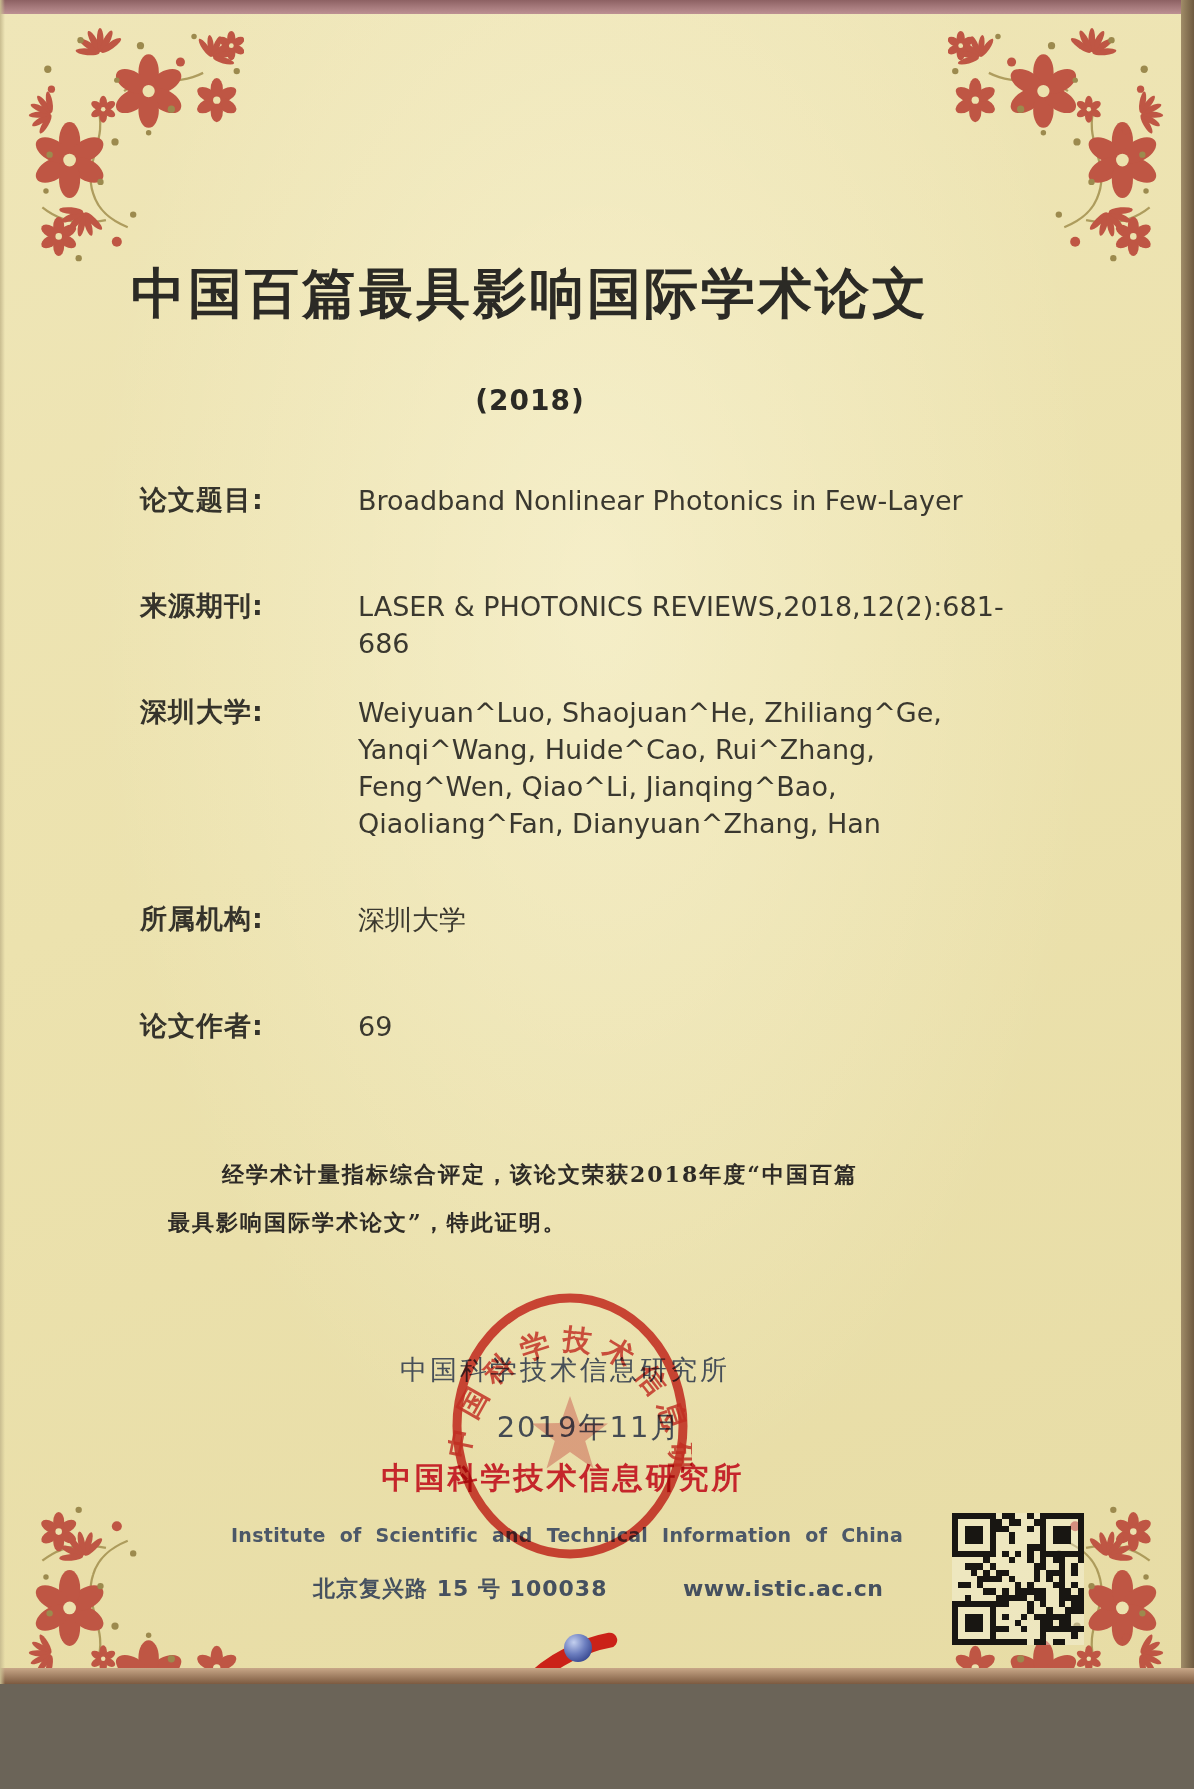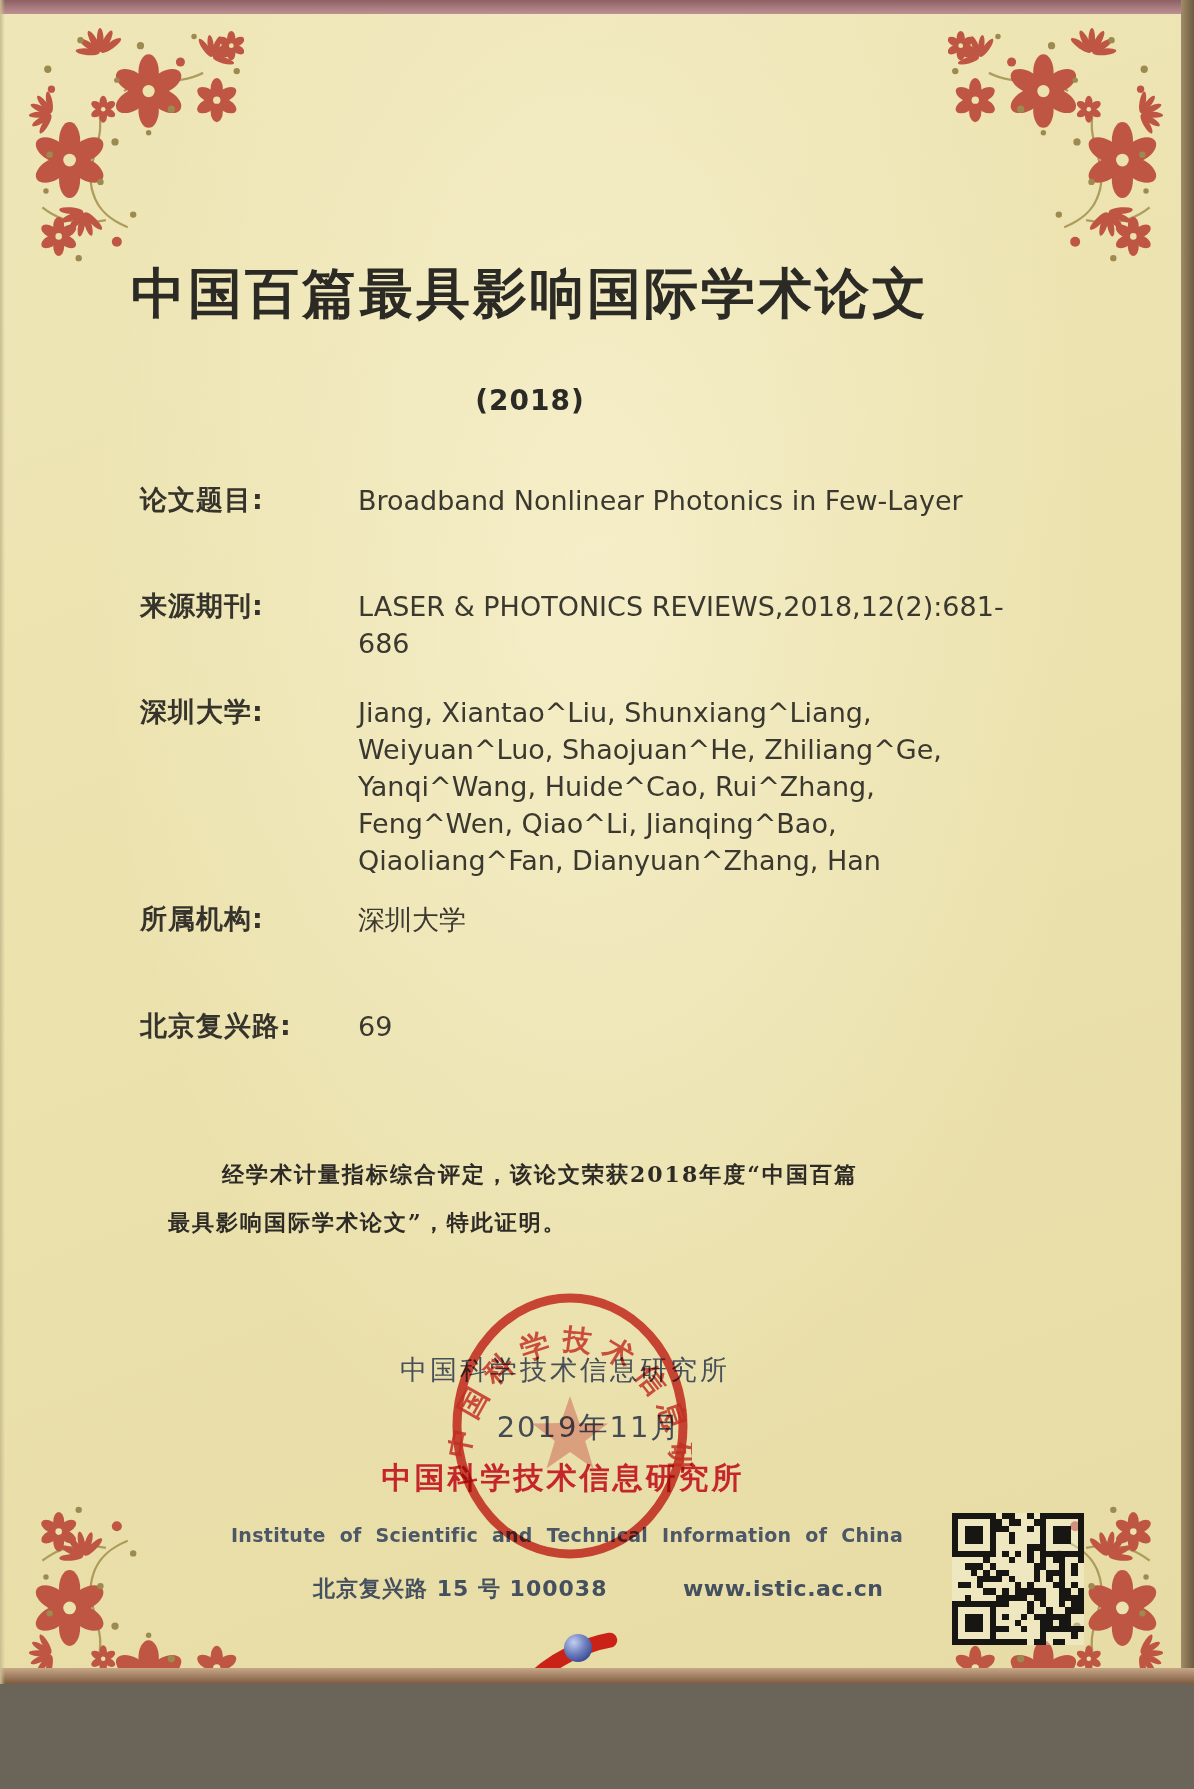--- a/index.html
+++ b/index.html
@@ -185,35 +185,34 @@
   <div class="field" id="field-1">
     <div class="lbl">来源期刊:</div>
     <div class="val">
       <div class="line">LASER &amp; PHOTONICS REVIEWS,2018,12(2):681-</div>
       <div class="line">686</div>
     </div>
   </div>
   <div class="field" id="field-2">
     <div class="lbl">深圳大学:</div>
     <div class="val">
-      <div class="line">Jiang, Xiantao^Liu, Shunxiang^Liang,</div>
       <div class="line">Weiyuan^Luo, Shaojuan^He, Zhiliang^Ge,</div>
       <div class="line">Yanqi^Wang, Huide^Cao, Rui^Zhang,</div>
       <div class="line">Feng^Wen, Qiao^Li, Jianqing^Bao,</div>
       <div class="line">Qiaoliang^Fan, Dianyuan^Zhang, Han</div>
     </div>
   </div>
   <div class="field" id="field-3">
     <div class="lbl">所属机构:</div>
     <div class="val">
       <div class="line">深圳大学</div>
     </div>
   </div>
   <div class="field" id="field-4">
-    <div class="lbl">北京复兴路:</div>
+    <div class="lbl">论文作者:</div>
     <div class="val">
       <div class="line">69</div>
     </div>
   </div>
 
   <div class="statement">
     <div class="l1">经学术计量指标综合评定，该论文荣获2018年度“中国百篇</div>
     <div class="l2">最具影响国际学术论文”，特此证明。</div>
   </div>
 

